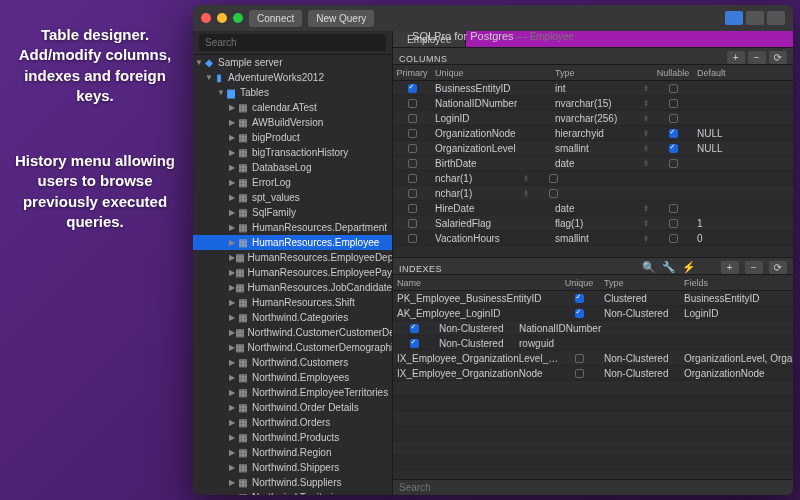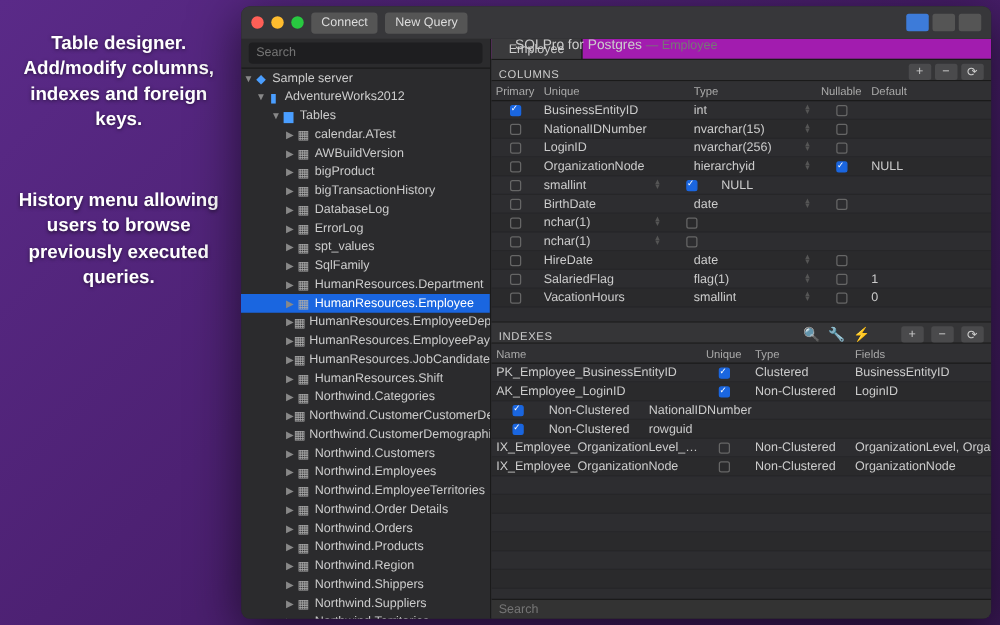--- a/index.html
+++ b/index.html
@@ -196,20 +196,21 @@
               </div>
     <div class="cell c-null">
                 <span class="chk on"></span>
               </div>
     <div class="cell c-def">NULL</div>
   </div>
             <div class="grid-r">
     <div class="cell c-prim">
                 <span class="chk"></span>
               </div>
+    <div class="cell c-field">OrganizationLevel</div>
     <div class="cell c-type">smallint</div>
     <div class="cell c-dd">
                 <span class="updn">▴<br>▾</span>
               </div>
     <div class="cell c-null">
                 <span class="chk on"></span>
               </div>
     <div class="cell c-def">NULL</div>
   </div>
             <div class="grid-r">

